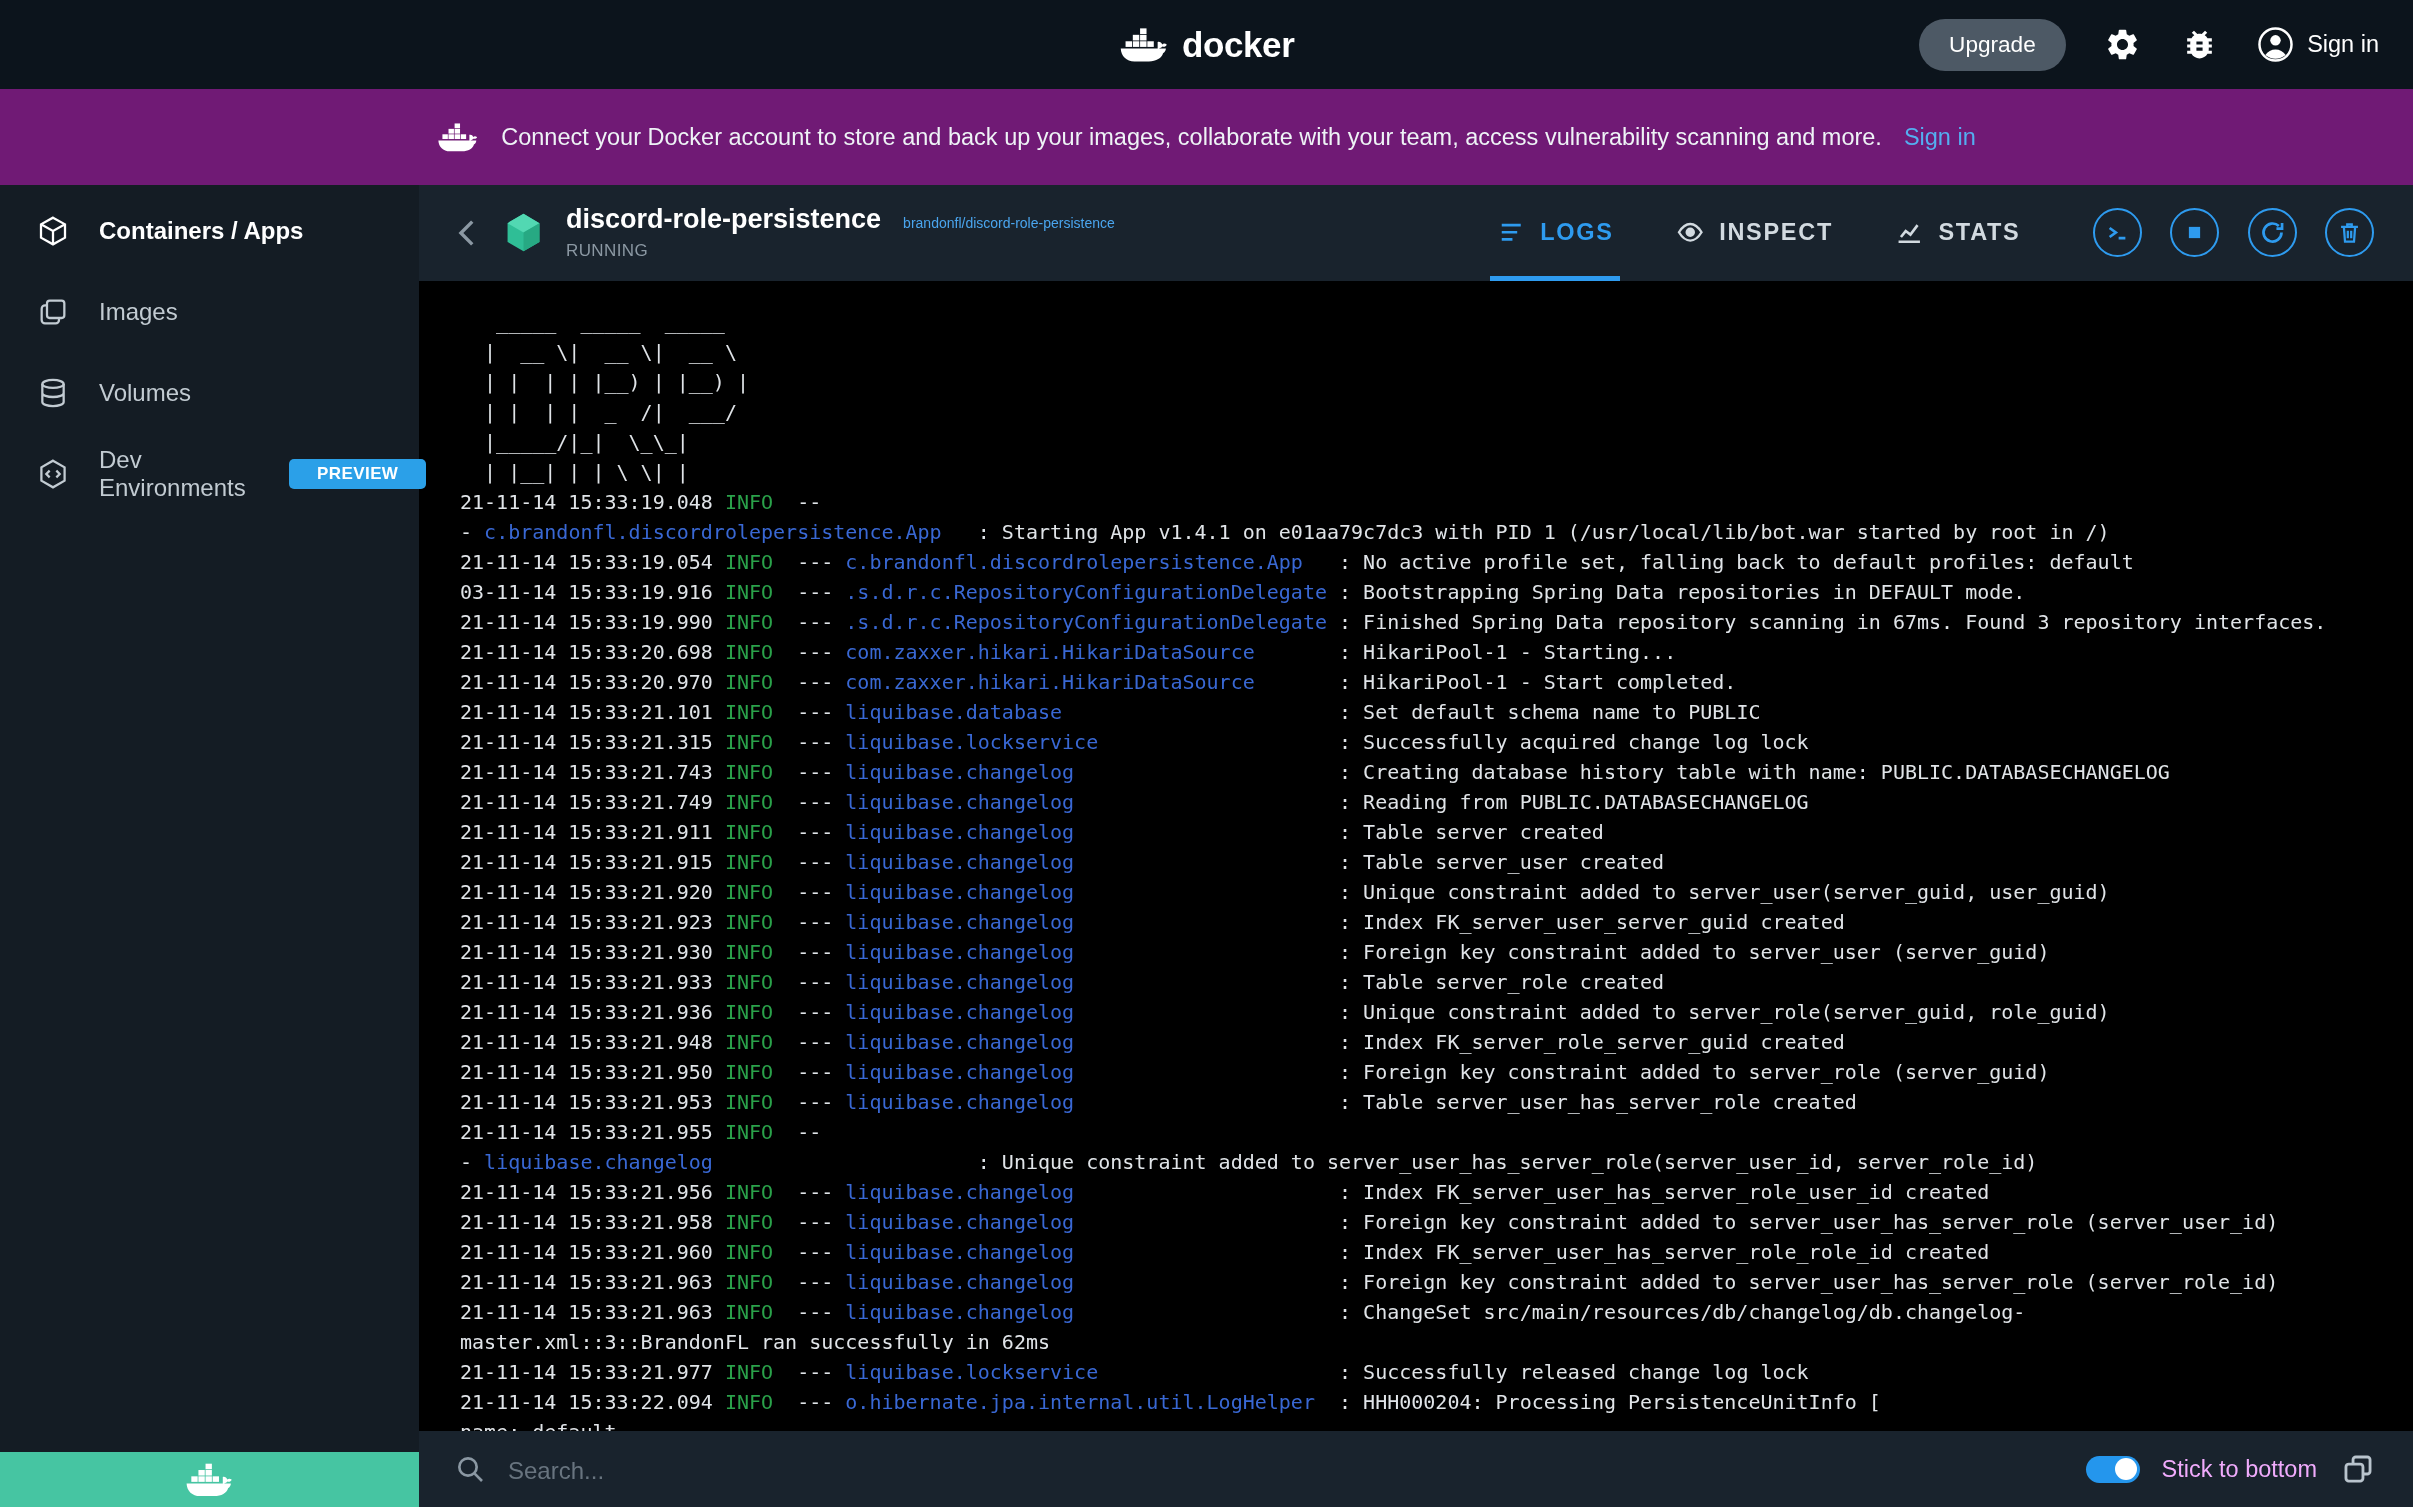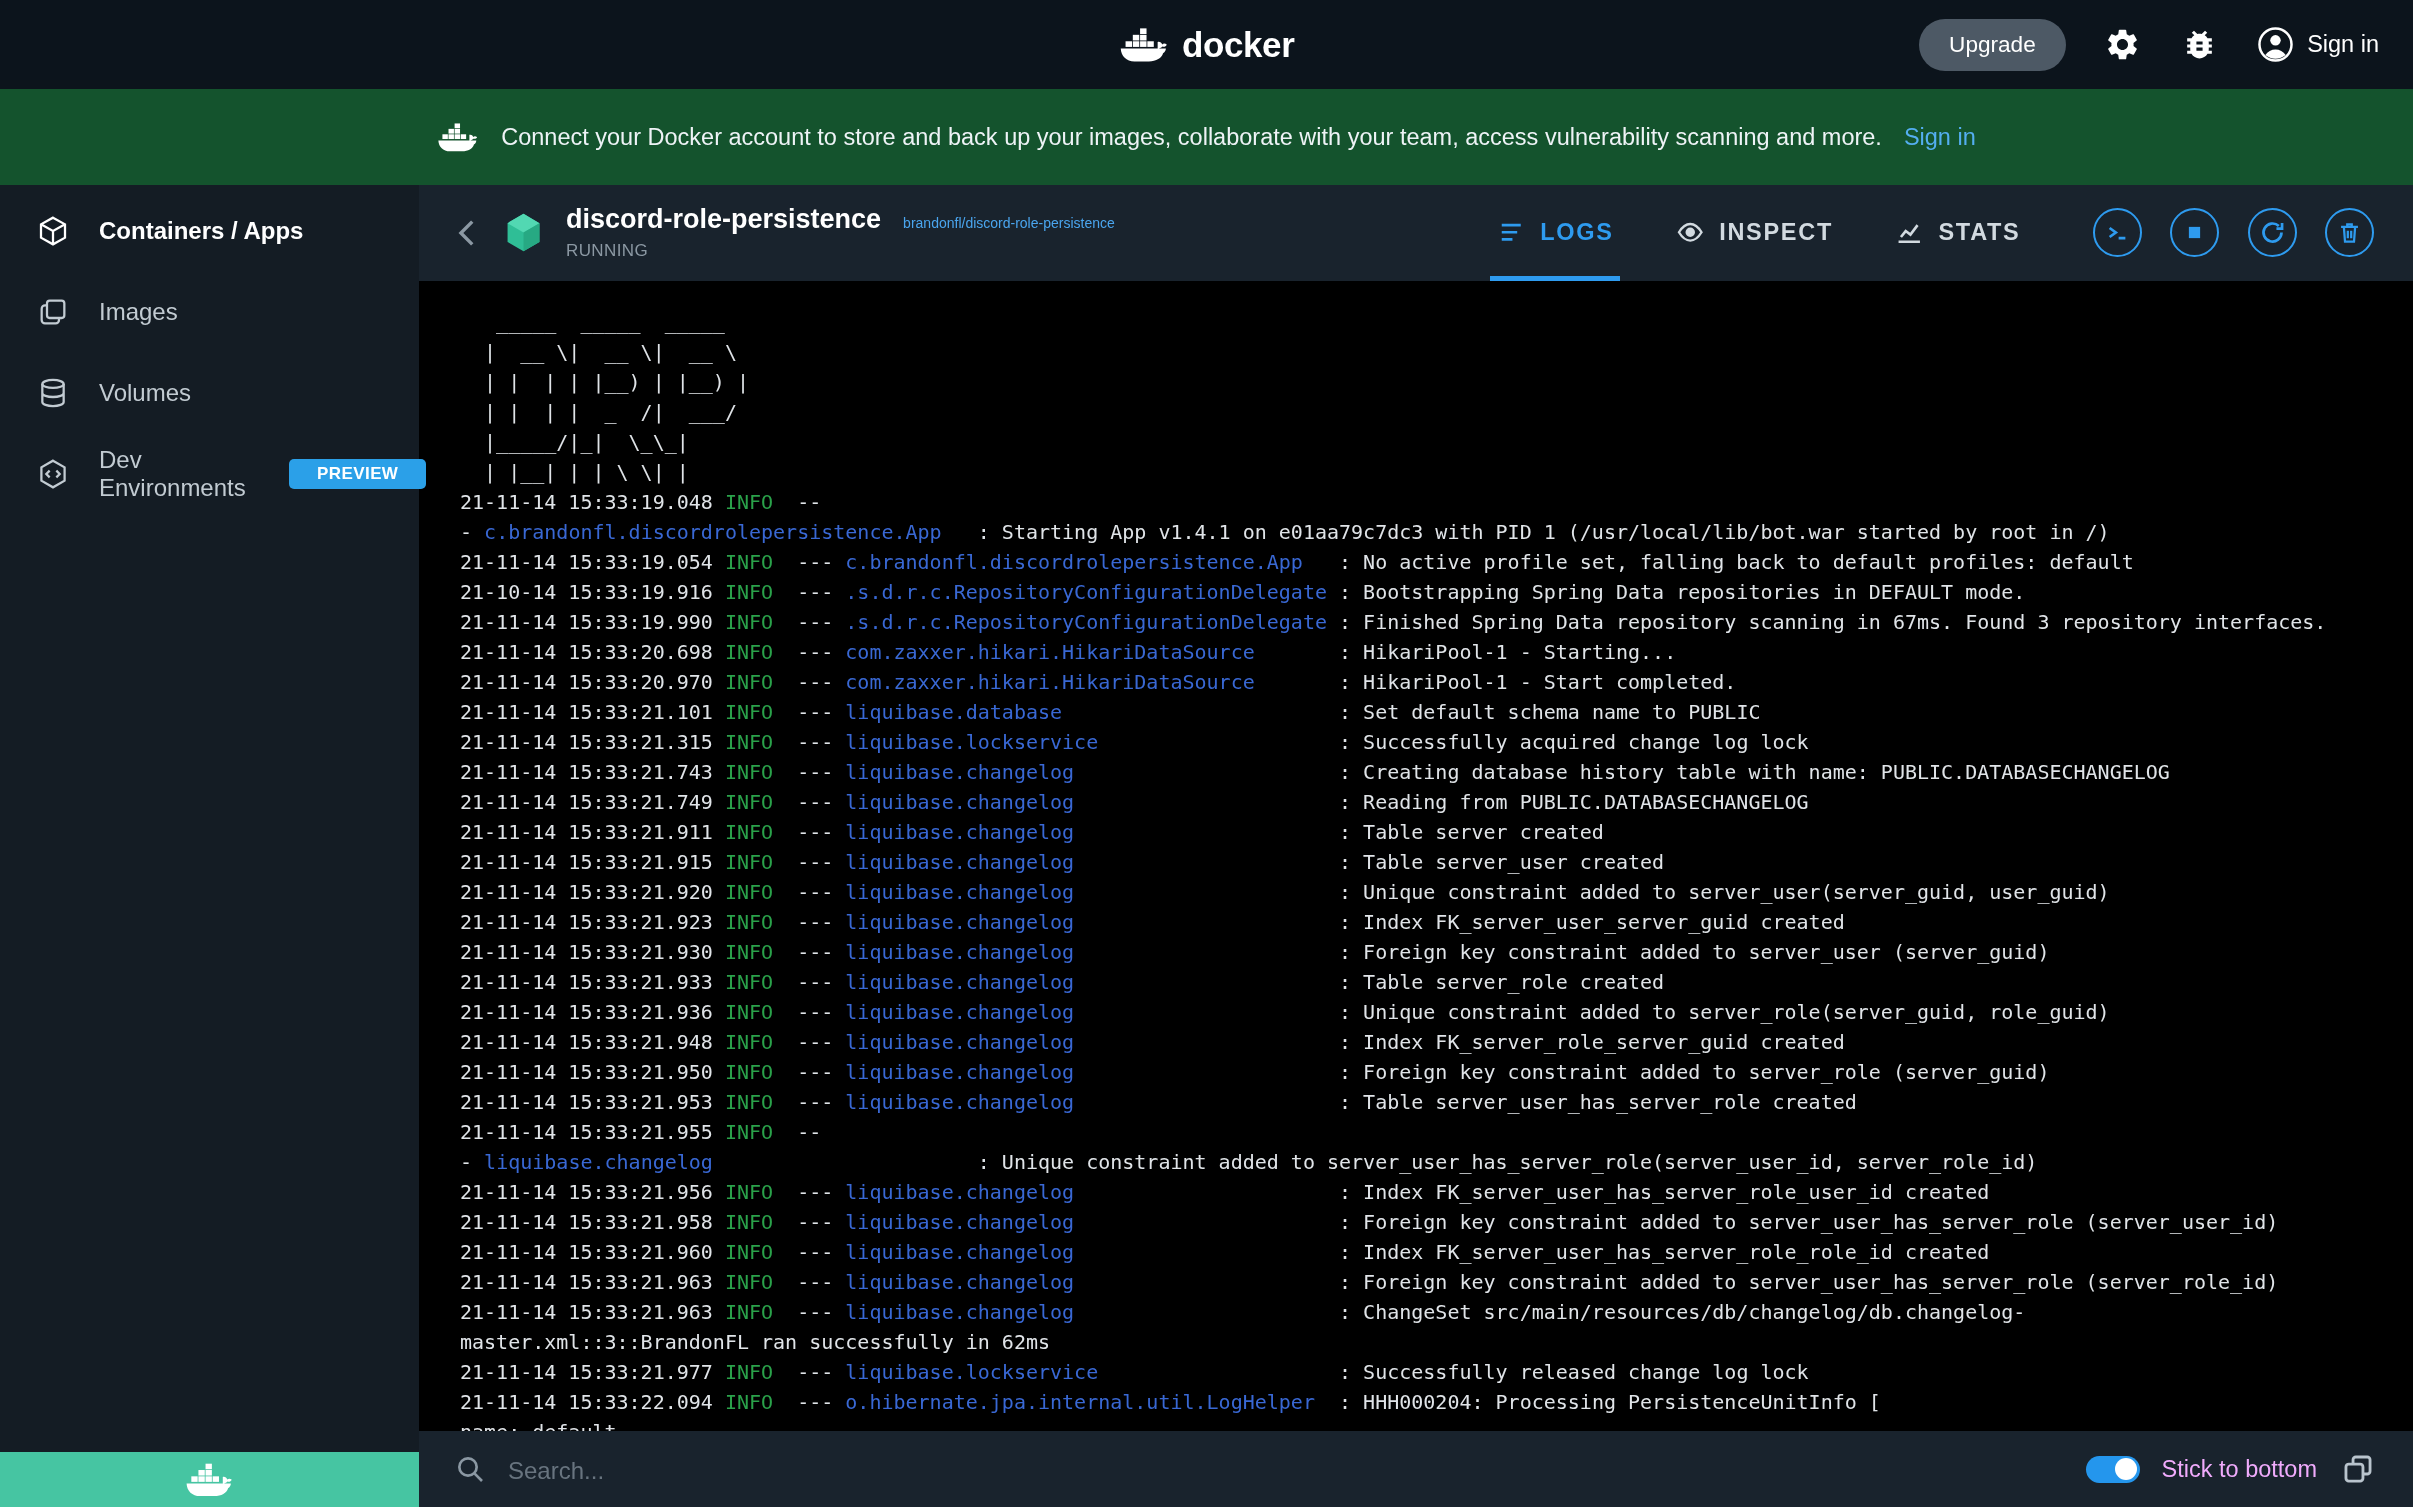--- a/index.html
+++ b/index.html
@@ -12,21 +12,21 @@
   .logo{position:absolute;left:50%;top:50%;transform:translate(-50%,-50%);display:flex;align-items:center;gap:13.4px;color:#fff}
   .logo svg{width:50px;height:37px}
   .wordmark{font-size:35px;font-weight:700;letter-spacing:-0.4px}
   .topbar-right{position:absolute;right:34px;top:0;height:89px;display:flex;align-items:center;gap:37px;color:#fff}
   .upgrade{background:#4d5965;border-radius:28.5px;padding:0 30px;height:52px;font-size:22.6px;color:#fff;display:flex;align-items:center}
   .iconbtn{width:40px;height:40px;color:#fff;display:flex;align-items:center;justify-content:center}
   .iconbtn svg{width:37px;height:37px}
   .signin{display:flex;align-items:center;gap:13.4px;font-size:23.5px;color:#fff}
   .signin svg{width:37px;height:37px}
 
-  .banner{position:absolute;top:89px;left:0;right:0;height:96px;background:#14532d;display:flex;align-items:center;justify-content:center;gap:22px;color:#eef3f6;font-size:23.5px;z-index:5}
+  .banner{position:absolute;top:89px;left:0;right:0;height:96px;background:#701a75;display:flex;align-items:center;justify-content:center;gap:22px;color:#eef3f6;font-size:23.5px;z-index:5}
   .banner svg{width:42px;height:30px;color:#fff}
   .banner-link{color:#54aef0;font-size:23.5px}
 
   .sidebar{position:absolute;top:184px;bottom:0;left:0;width:419px;background:#141c24;z-index:4}
   .nav{padding-top:6.7px}
   .nav-item{display:flex;align-items:center;gap:30px;height:81px;padding-left:37px;color:#c2cbd2;font-size:24px;cursor:pointer}
   .nav-item svg{width:32px;height:32px;flex:none}
   .nav-item.active{color:#fff;font-weight:700}
   .badge{background:#2ba0e8;color:#fff;font-size:17px;font-weight:700;padding:5px 28px;border-radius:5px;margin-left:13.4px;letter-spacing:0.4px}
   .engine-strip{position:absolute;left:0;bottom:0;width:419px;height:55px;background:#46c5a2;display:flex;align-items:center;justify-content:center;color:#fff}
@@ -232,21 +232,21 @@
 <div class="logview">
     <div class="log-row"><span class="seg-t">   _____  _____  _____</span></div>
     <div class="log-row"><span class="seg-t">  |  __ \|  __ \|  __ \</span></div>
     <div class="log-row"><span class="seg-t">  | |  | | |__) | |__) |</span></div>
     <div class="log-row"><span class="seg-t">  | |  | |  _  /|  ___/</span></div>
     <div class="log-row"><span class="seg-t">  |_____/|_|  \_\_|</span></div>
     <div class="log-row"><span class="seg-t">  | |__| | | \ \| |</span></div>
     <div class="log-row"><span class="seg-t">21-11-14 15:33:19.048 </span><span class="seg-g">INFO</span><span class="seg-t">  --</span></div>
     <div class="log-row"><span class="seg-t">- </span><span class="seg-b">c.brandonfl.discordrolepersistence.App</span><span class="seg-t">   : Starting App v1.4.1 on e01aa79c7dc3 with PID 1 (/usr/local/lib/bot.war started by root in /)</span></div>
     <div class="log-row"><span class="seg-t">21-11-14 15:33:19.054 </span><span class="seg-g">INFO</span><span class="seg-t">  --- </span><span class="seg-b">c.brandonfl.discordrolepersistence.App</span><span class="seg-t">   : No active profile set, falling back to default profiles: default</span></div>
-    <div class="log-row"><span class="seg-t">21-10-14 15:33:19.916 </span><span class="seg-g">INFO</span><span class="seg-t">  --- </span><span class="seg-b">.s.d.r.c.RepositoryConfigurationDelegate</span><span class="seg-t"> : Bootstrapping Spring Data repositories in DEFAULT mode.</span></div>
+    <div class="log-row"><span class="seg-t">03-11-14 15:33:19.916 </span><span class="seg-g">INFO</span><span class="seg-t">  --- </span><span class="seg-b">.s.d.r.c.RepositoryConfigurationDelegate</span><span class="seg-t"> : Bootstrapping Spring Data repositories in DEFAULT mode.</span></div>
     <div class="log-row"><span class="seg-t">21-11-14 15:33:19.990 </span><span class="seg-g">INFO</span><span class="seg-t">  --- </span><span class="seg-b">.s.d.r.c.RepositoryConfigurationDelegate</span><span class="seg-t"> : Finished Spring Data repository scanning in 67ms. Found 3 repository interfaces.</span></div>
     <div class="log-row"><span class="seg-t">21-11-14 15:33:20.698 </span><span class="seg-g">INFO</span><span class="seg-t">  --- </span><span class="seg-b">com.zaxxer.hikari.HikariDataSource</span><span class="seg-t">       : HikariPool-1 - Starting...</span></div>
     <div class="log-row"><span class="seg-t">21-11-14 15:33:20.970 </span><span class="seg-g">INFO</span><span class="seg-t">  --- </span><span class="seg-b">com.zaxxer.hikari.HikariDataSource</span><span class="seg-t">       : HikariPool-1 - Start completed.</span></div>
     <div class="log-row"><span class="seg-t">21-11-14 15:33:21.101 </span><span class="seg-g">INFO</span><span class="seg-t">  --- </span><span class="seg-b">liquibase.database</span><span class="seg-t">                       : Set default schema name to PUBLIC</span></div>
     <div class="log-row"><span class="seg-t">21-11-14 15:33:21.315 </span><span class="seg-g">INFO</span><span class="seg-t">  --- </span><span class="seg-b">liquibase.lockservice</span><span class="seg-t">                    : Successfully acquired change log lock</span></div>
     <div class="log-row"><span class="seg-t">21-11-14 15:33:21.743 </span><span class="seg-g">INFO</span><span class="seg-t">  --- </span><span class="seg-b">liquibase.changelog</span><span class="seg-t">                      : Creating database history table with name: PUBLIC.DATABASECHANGELOG</span></div>
     <div class="log-row"><span class="seg-t">21-11-14 15:33:21.749 </span><span class="seg-g">INFO</span><span class="seg-t">  --- </span><span class="seg-b">liquibase.changelog</span><span class="seg-t">                      : Reading from PUBLIC.DATABASECHANGELOG</span></div>
     <div class="log-row"><span class="seg-t">21-11-14 15:33:21.911 </span><span class="seg-g">INFO</span><span class="seg-t">  --- </span><span class="seg-b">liquibase.changelog</span><span class="seg-t">                      : Table server created</span></div>
     <div class="log-row"><span class="seg-t">21-11-14 15:33:21.915 </span><span class="seg-g">INFO</span><span class="seg-t">  --- </span><span class="seg-b">liquibase.changelog</span><span class="seg-t">                      : Table server_user created</span></div>
     <div class="log-row"><span class="seg-t">21-11-14 15:33:21.920 </span><span class="seg-g">INFO</span><span class="seg-t">  --- </span><span class="seg-b">liquibase.changelog</span><span class="seg-t">                      : Unique constraint added to server_user(server_guid, user_guid)</span></div>

